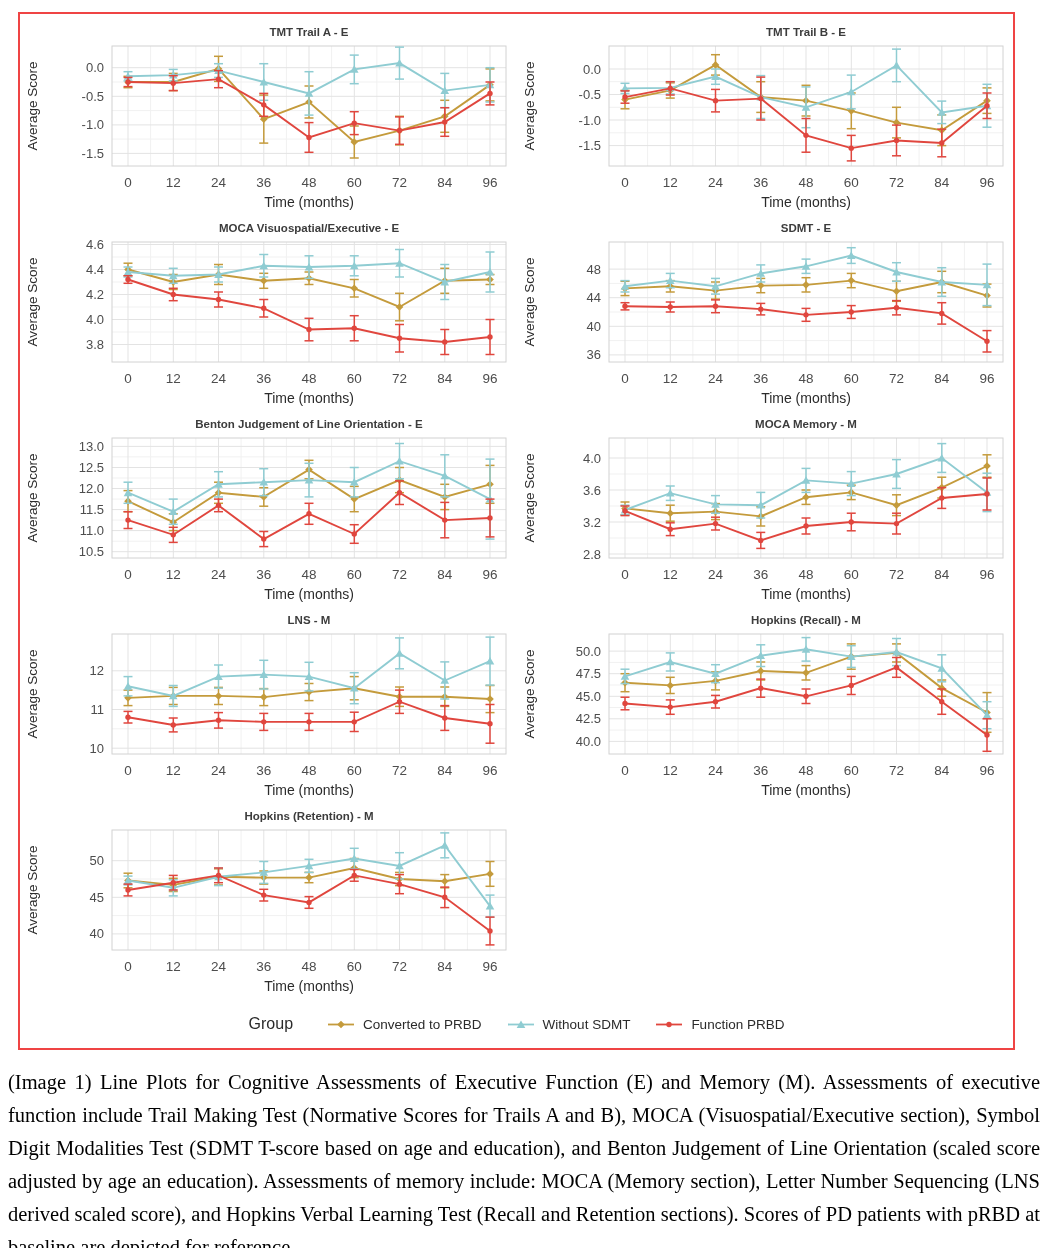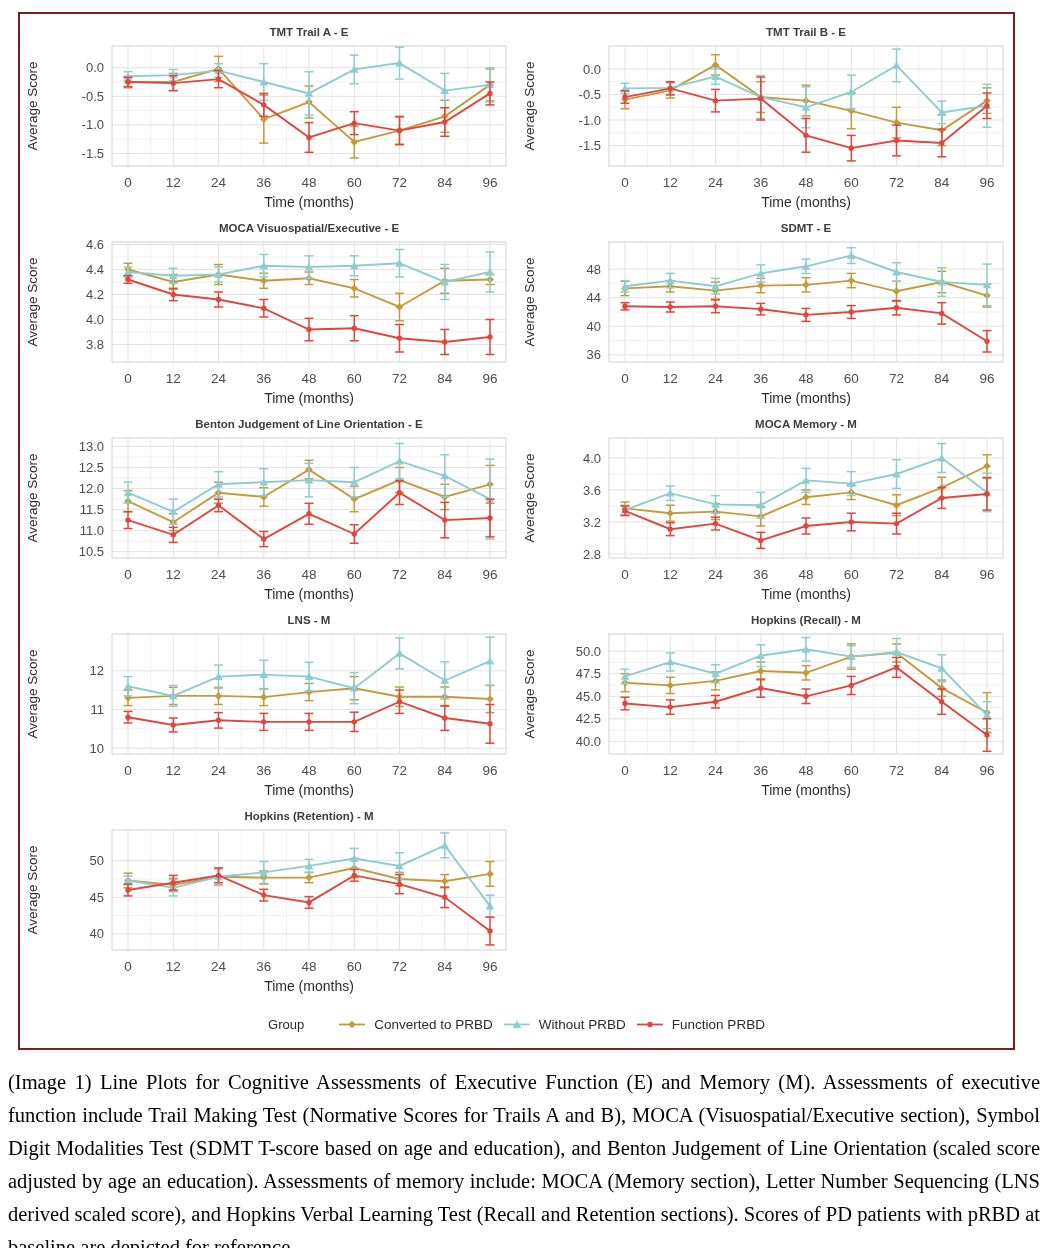--- a/index.html
+++ b/index.html
@@ -1,39 +1,39 @@
 <!DOCTYPE html>
 <html><head>
 <meta charset="utf-8">
 <style>
   html,body{margin:0;padding:0;background:#fff;}
   body{width:1048px;font-family:"Liberation Sans",sans-serif;}
   .figure-box{
     margin:12px 33px 0 18px;
-    border:2px solid #7f1d1d;
+    border:2px solid #ef4444;
     background:#fff;
     padding-top:6px;
     box-sizing:border-box;
   }
   #charts{
     display:grid;
     grid-template-columns:497px 497px;
     justify-content:center;
   }
   #charts svg{display:block;}
   .legend{
     height:48px;
     display:flex;
     align-items:center;
     justify-content:center;
     gap:14px;
     font-size:13.5px;
     color:#2b2b2b;
   }
-  .legend-title{font-size:13px;margin-right:18px;}
+  .legend-title{font-size:16px;margin-right:18px;}
   .legend-item{display:flex;align-items:center;gap:6px;}
   .caption{
     margin:16px 8px 0 8px;
     font-family:"Liberation Serif",serif;
     font-size:20.5px;
     line-height:33px;
     text-align:justify;
     color:#000;
   }
   .cap-bold{font-weight:normal;}
@@ -1485,34 +1485,34 @@
         <circle cx="243.75" cy="91.12195121951221" r="2.7" fill="#e0463e"></circle>
         <circle cx="289" cy="98.43902439024392" r="2.7" fill="#e0463e"></circle>
         <circle cx="334.25" cy="71.3658536585366" r="2.7" fill="#e0463e"></circle>
         <circle cx="379.5" cy="80.14634146341466" r="2.7" fill="#e0463e"></circle>
         <circle cx="424.75" cy="93.31707317073172" r="2.7" fill="#e0463e"></circle>
         <circle cx="470" cy="126.97560975609755" r="2.7" fill="#e0463e"></circle>
       </svg>
     </div>
   <div class="legend">
     <span class="legend-title">Group</span>
-    <span id="legend-items" style="display: inline-flex; gap: 8px; align-items: flex-end;">
+    <span id="legend-items" style="display: inline-flex; gap: 23px; align-items: flex-end;">
         <span class="legend-item">
           <svg width="32" height="15" viewBox="0 0 32 15">
             <line x1="3" x2="29" y1="7.5" y2="7.5" stroke="#c49b3c" stroke-width="1.8"></line>
             <path d="M16 3.7L19.8 7.5L16 11.3L12.2 7.5Z" fill="#c49b3c"></path>
           </svg>
           <span>Converted to PRBD</span>
         </span> 
         <span class="legend-item">
           <svg width="32" height="15" viewBox="0 0 32 15">
             <line x1="3" x2="29" y1="7.5" y2="7.5" stroke="#8fccd2" stroke-width="1.8"></line>
             <path d="M16 3.4000000000000004L20.3 10.9L11.7 10.9Z" fill="#8fccd2"></path>
           </svg>
-          <span>Without PRBD</span>
+          <span>Without SDMT</span>
         </span> 
         <span class="legend-item">
           <svg width="32" height="15" viewBox="0 0 32 15">
             <line x1="3" x2="29" y1="7.5" y2="7.5" stroke="#e0463e" stroke-width="1.8"></line>
             <circle cx="16" cy="7.5" r="2.7" fill="#e0463e"></circle>
           </svg>
           <span>Function PRBD</span>
         </span>
       </span>
   </div>

